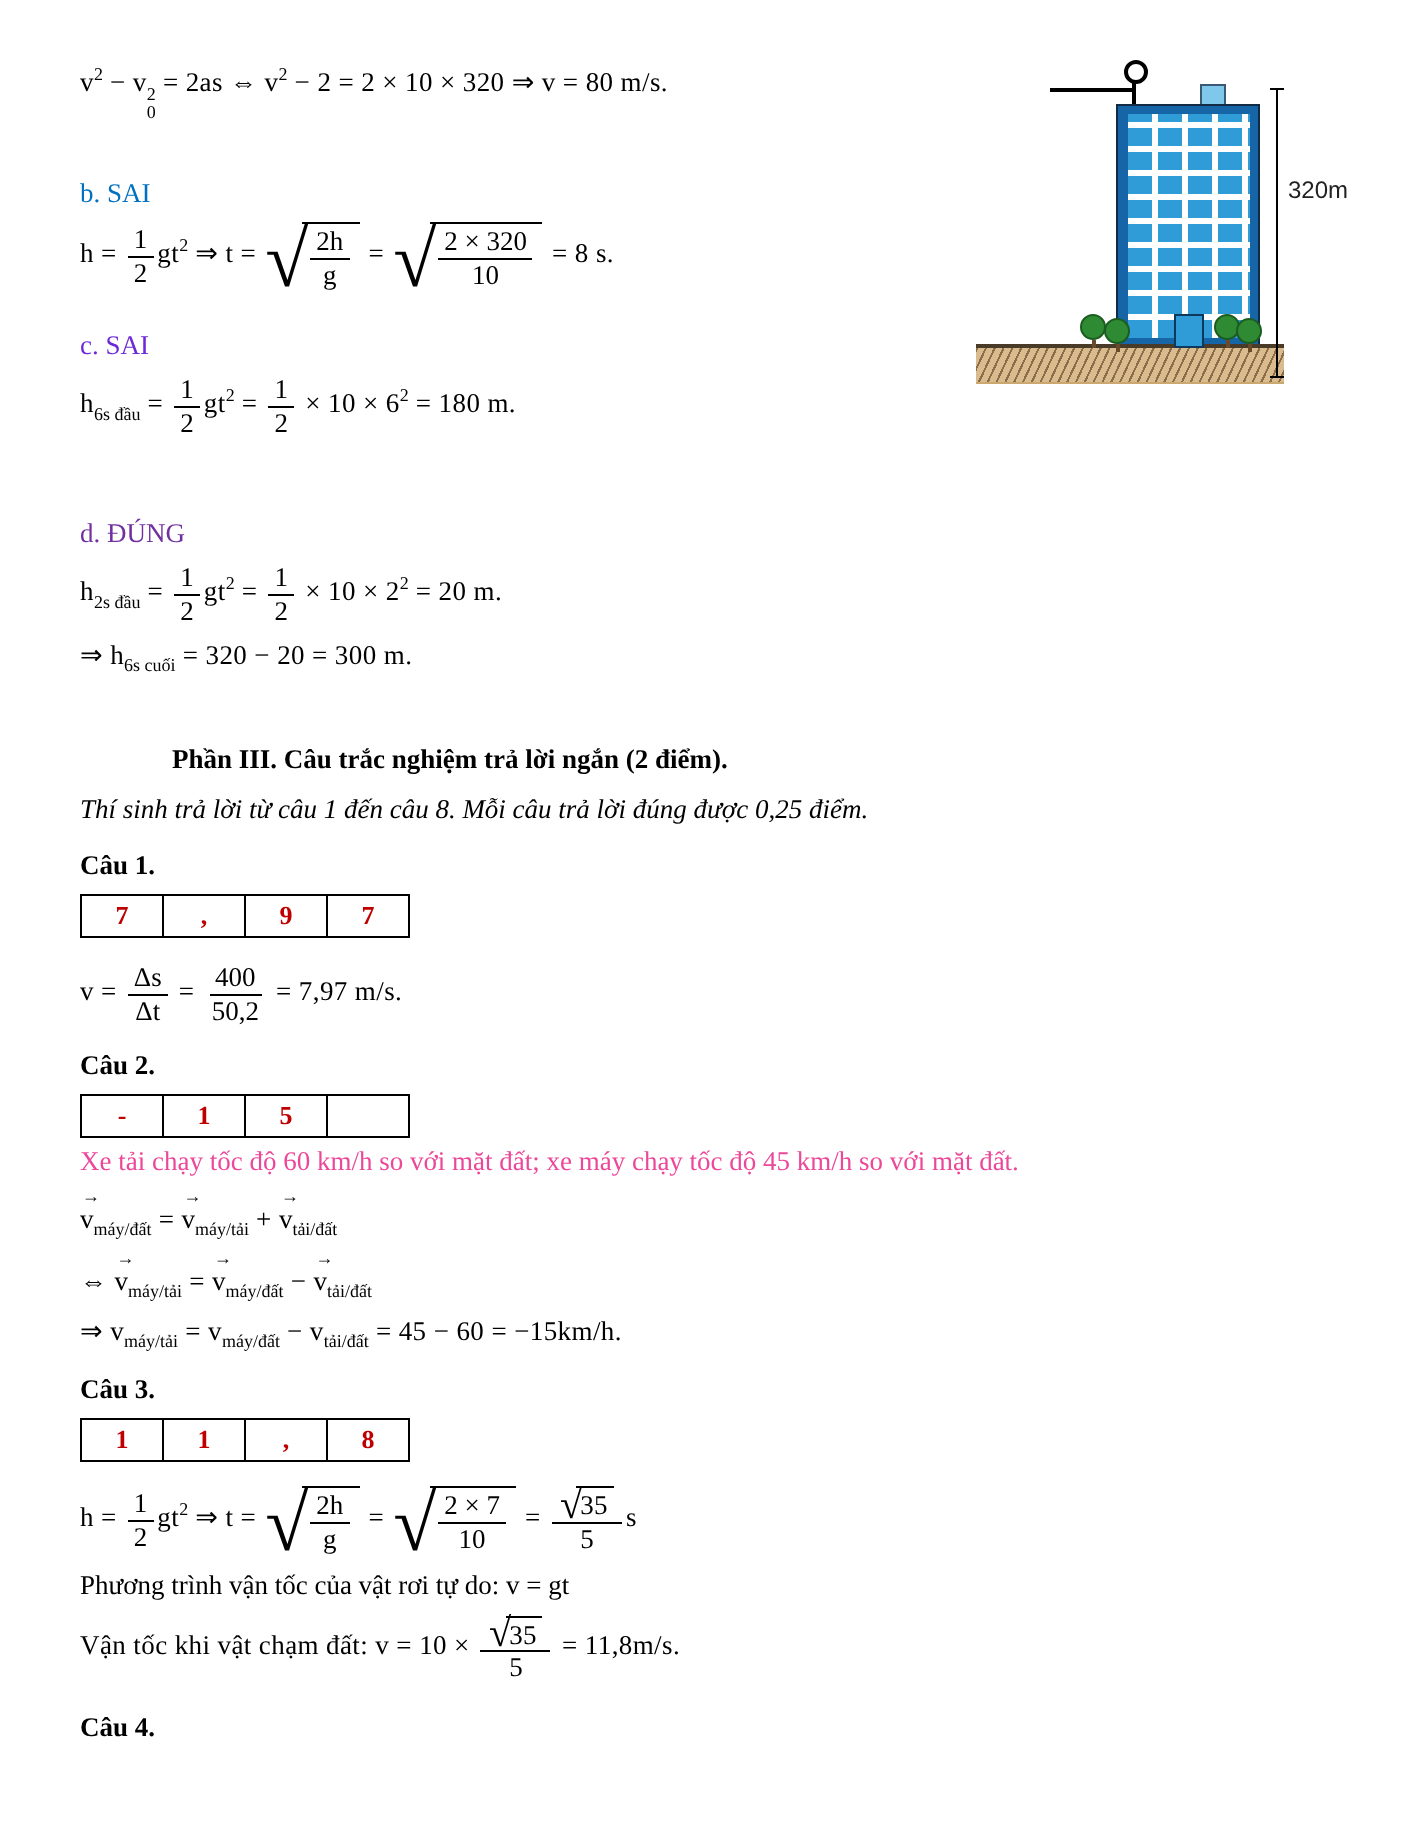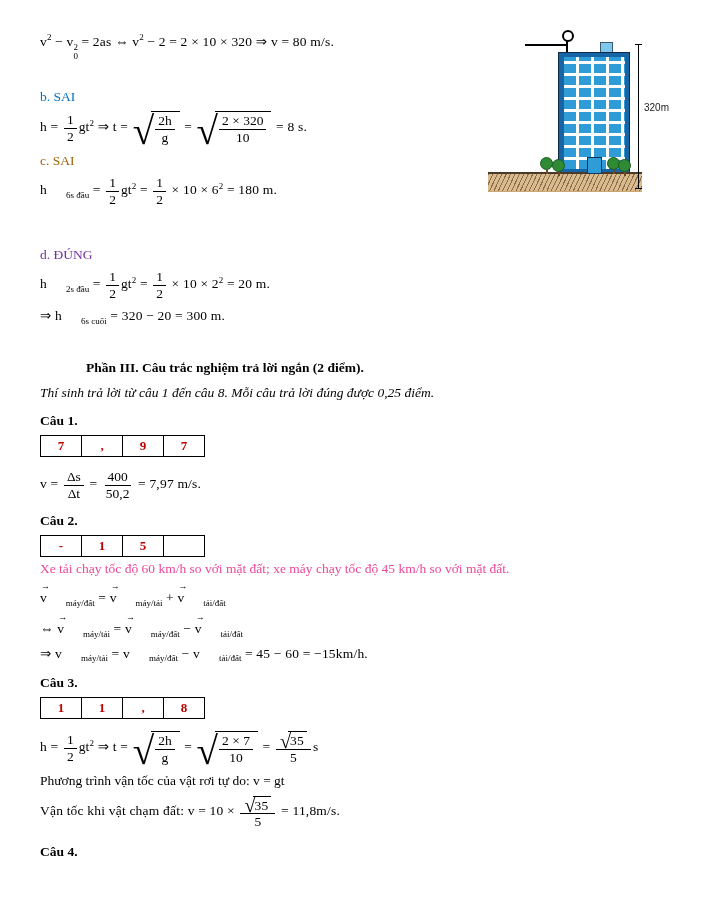--- a/index.html
+++ b/index.html
@@ -6,38 +6,38 @@
   body{
     width:714px;height:924px;background:#ffffff;position:relative;
     font-family:"Liberation Serif", serif;font-size:13.5px;color:#000;
     overflow:hidden;
   }
   .content{padding:26px 40px 0 40px;position:relative;z-index:2;}
 
   
   .formula{margin:6px 0;white-space:nowrap;}
   .formula sup{font-size:9px;}
-  .msub{font-size:9px;margin-left:19px;}
+  .msub{font-size:9px;}
   .mtxt{letter-spacing:0.2px;}
   .mstack{display:inline-flex;flex-direction:column;align-items:center;font-size:9px;line-height:1.05;vertical-align:-4px;}
   .mfrac{display:inline-flex;flex-direction:column;align-items:center;vertical-align:middle;margin:0 2px;line-height:1.15;}
   .mnum{border-bottom:1px solid #000;padding:0 3px;text-align:center;}
   .mden{padding:0 3px;text-align:center;}
   .msqrt{display:inline-flex;align-items:center;vertical-align:middle;margin:0 1px;}
   .msqrt .rad{font-size:1.5em;line-height:0.85;transform:translateY(1px);}
   .msqrt.tall .rad{font-size:2.9em;line-height:0.75;font-weight:100;transform:translateY(2px);}
   .radbody{border-top:1px solid #000;padding:1px 3px 0 2px;display:inline-flex;align-items:center;margin-left:-3px;}
   .mvec{display:inline-block;position:relative;}
   .vec-arrow{position:absolute;left:1px;top:-8px;font-size:9px;line-height:1;}
   .vec-line{padding-top:7px;margin-bottom:2px;}
 
   
   .part-label{font-weight:normal;}
   .lbl-blue{color:#0070C0;margin-top:28px;}
-  .lbl-purple{color:#a16207;margin-top:8px;}
+  .lbl-purple{color:#6d28d9;margin-top:20px;}
   .lbl-purple2{color:#7030A0;margin-top:40px;}
   .section-heading{font-weight:bold;margin-top:34px;margin-left:46px;}
   .note{font-style:italic;margin-top:9px;}
   .q-label{font-weight:bold;margin-top:12px;}
   .red-text{color:#ec4899;margin-top:4px;}
   .plain-line{margin-top:8px;}
 
   
   .ans-table{display:inline-flex;border:1px solid #000;margin-top:6px;background:#fff;}
   .ans-cell{width:40px;height:20px;border-left:1px solid #000;display:flex;align-items:center;justify-content:center;
@@ -60,21 +60,21 @@
   .ground{position:absolute;left:0;top:154px;width:154px;height:17px;
           background:repeating-linear-gradient(115deg,#8a6d4a 0 1px,transparent 1px 4px),#D9BB8D;
           border-top:2px solid #4a3a28;border-bottom:1px solid #caa870;}
   .tree{position:absolute;z-index:3;}
   .crown{width:11px;height:11px;border-radius:50%;background:#2E8B33;border:1px solid #1c5c20;}
   .trunk{width:2px;height:4px;background:#6b4a2a;margin:0 auto;}
   .t1{left:52px;top:139px;} .t2{left:64px;top:141px;} .t3{left:119px;top:139px;} .t4{left:130px;top:141px;}
   .dimline{position:absolute;left:150px;top:26px;width:1px;height:145px;background:#000;}
   .dimtick{position:absolute;left:147px;width:7px;height:1px;background:#000;}
   .tick-top{top:26px;} .tick-bot{top:170px;}
-  .dimlabel{position:absolute;left:156px;top:84px;font-size:10px;color:#222;font-family:"Liberation Sans",sans-serif;}
+  .dimlabel{position:absolute;left:156px;top:70px;font-size:12px;color:#222;font-family:"Liberation Sans",sans-serif;}
 </style>
 </head>
 <body>
 
 <div class="content">
 
   <div class="formula"><span class="mtxt">v</span><sup>2</sup><span class="mtxt"> − v</span><span class="mstack">
         <span>2</span>
         <span>0</span>
       </span><span class="mtxt"> = 2as ⇔ v</span><sup>2</sup><span class="mtxt"> − 2 = 2 × 10 × 320 ⇒ v = 80 m/s.</span></div>

